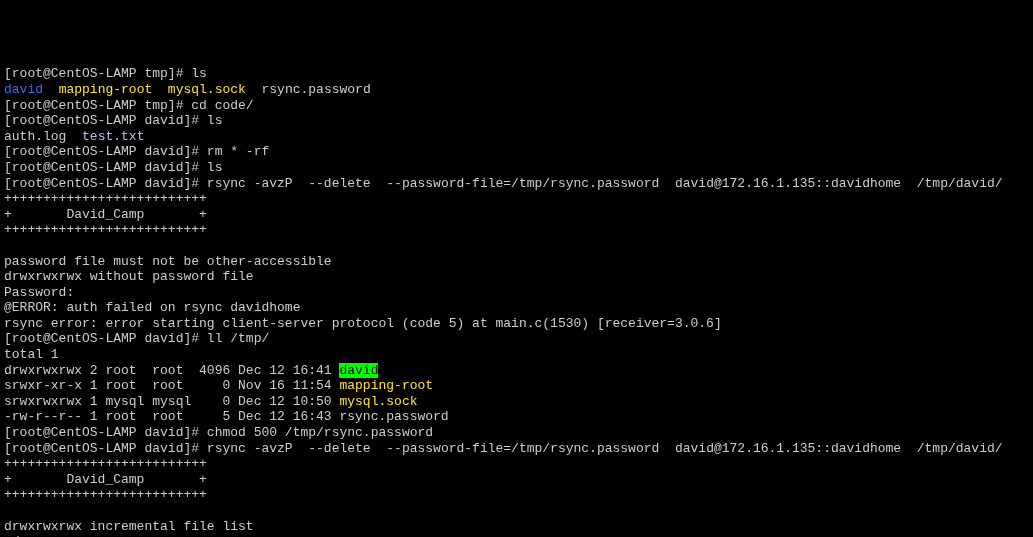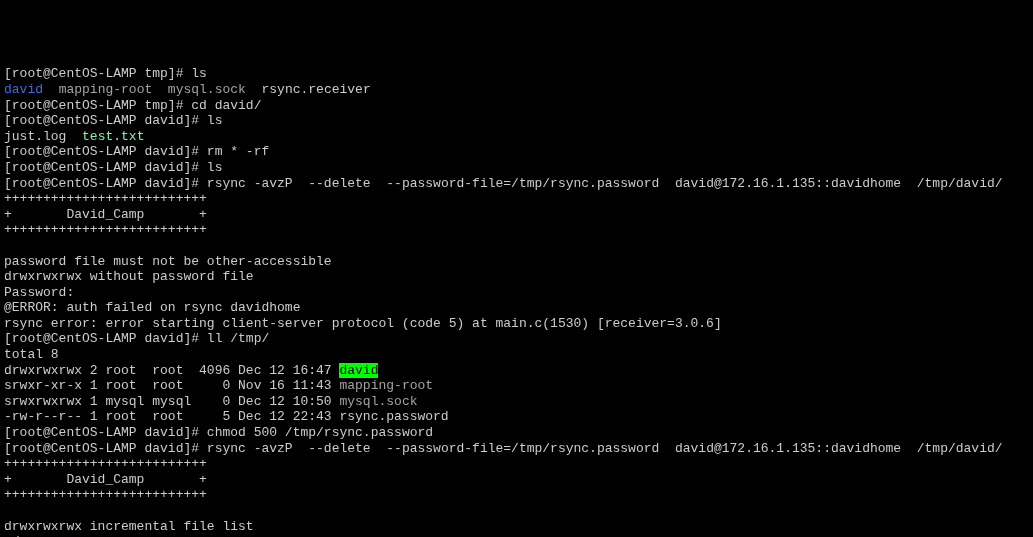--- a/index.html
+++ b/index.html
@@ -11,52 +11,52 @@
     margin: 0;
     padding: 4px;
     white-space: pre;
     width: 1033px;
     height: 537px;
     box-sizing: border-box;
     overflow: hidden;
   }
   .line { white-space: pre; }
   .blue { color: #4169e1; }
-  .magenta { color: #a3a3a3; }
-  .green { color: #86efac; }
+  .magenta { color: #fde047; }
+  .green { color: #c4b5fd; }
   .hl { background: #00ff00; color: #000; }
 </style>
 </head>
 <body>
 
 
 
 <div><span class="line"><span>[root@CentOS-LAMP tmp]# </span><span>ls</span></span>
-<span class="line"><span class="blue">david</span><span>  </span><span class="magenta">mapping-root</span><span>  </span><span class="magenta">mysql.sock</span><span>  </span><span>rsync.receiver</span></span>
-<span class="line"><span>[root@CentOS-LAMP tmp]# </span><span>cd david/</span></span>
+<span class="line"><span class="blue">david</span><span>  </span><span class="magenta">mapping-root</span><span>  </span><span class="magenta">mysql.sock</span><span>  </span><span>rsync.password</span></span>
+<span class="line"><span>[root@CentOS-LAMP tmp]# </span><span>cd code/</span></span>
 <span class="line"><span>[root@CentOS-LAMP david]# </span><span>ls</span></span>
-<span class="line"><span>just.log</span><span>  </span><span class="green">test.txt</span></span>
+<span class="line"><span>auth.log</span><span>  </span><span class="green">test.txt</span></span>
 <span class="line"><span>[root@CentOS-LAMP david]# </span><span>rm * -rf</span></span>
 <span class="line"><span>[root@CentOS-LAMP david]# </span><span>ls</span></span>
 <span class="line"><span>[root@CentOS-LAMP david]# </span><span>rsync -avzP  --delete  --password-file=/tmp/rsync.password  david@172.16.1.135::davidhome  /tmp/david/</span></span>
 <span class="line">++++++++++++++++++++++++++</span>
 <span class="line">+       David_Camp       +</span>
 <span class="line">++++++++++++++++++++++++++</span>
 <span class="line"> </span>
 <span class="line">password file must not be other-accessible</span>
 <span class="line">drwxrwxrwx without password file</span>
 <span class="line">Password:</span>
 <span class="line">@ERROR: auth failed on rsync davidhome</span>
 <span class="line">rsync error: error starting client-server protocol (code 5) at main.c(1530) [receiver=3.0.6]</span>
 <span class="line"><span>[root@CentOS-LAMP david]# </span><span>ll /tmp/</span></span>
-<span class="line">total 8</span>
-<span class="line"><span>drwxrwxrwx 2 root  root  4096 Dec 12 16:47 </span><span class="hl">david</span></span>
-<span class="line"><span>srwxr-xr-x 1 root  root     0 Nov 16 11:43 </span><span class="magenta">mapping-root</span></span>
+<span class="line">total 1</span>
+<span class="line"><span>drwxrwxrwx 2 root  root  4096 Dec 12 16:41 </span><span class="hl">david</span></span>
+<span class="line"><span>srwxr-xr-x 1 root  root     0 Nov 16 11:54 </span><span class="magenta">mapping-root</span></span>
 <span class="line"><span>srwxrwxrwx 1 mysql mysql    0 Dec 12 10:50 </span><span class="magenta">mysql.sock</span></span>
-<span class="line">-rw-r--r-- 1 root  root     5 Dec 12 22:43 rsync.password</span>
+<span class="line">-rw-r--r-- 1 root  root     5 Dec 12 16:43 rsync.password</span>
 <span class="line"><span>[root@CentOS-LAMP david]# </span><span>chmod 500 /tmp/rsync.password</span></span>
 <span class="line"><span>[root@CentOS-LAMP david]# </span><span>rsync -avzP  --delete  --password-file=/tmp/rsync.password  david@172.16.1.135::davidhome  /tmp/david/</span></span>
 <span class="line">++++++++++++++++++++++++++</span>
 <span class="line">+       David_Camp       +</span>
 <span class="line">++++++++++++++++++++++++++</span>
 <span class="line"> </span>
 <span class="line">drwxrwxrwx incremental file list</span>
 <span class="line">./</span>
 
 

